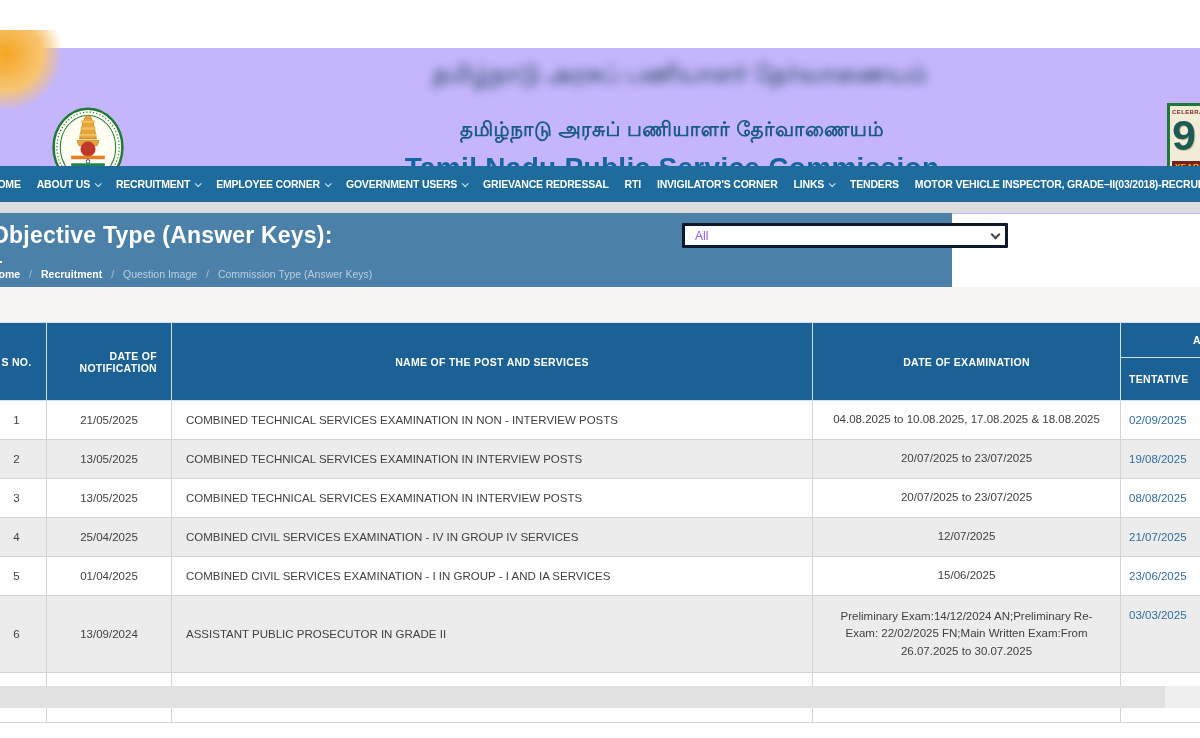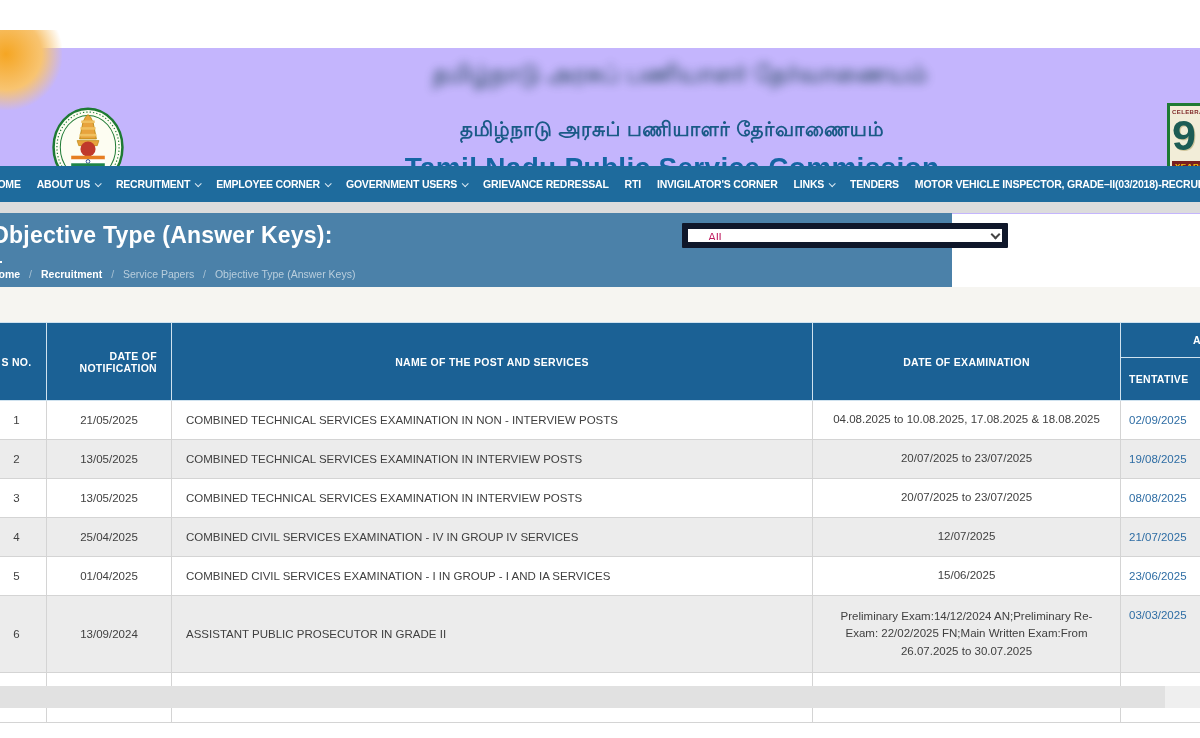--- a/index.html
+++ b/index.html
@@ -40,22 +40,22 @@
     transform:rotate(45deg) translateY(-1px); display:inline-block; margin-left:5px; }
 
   .gap-band { position:absolute; top:202px; left:0; width:1200px; height:11px; background:#dcdcdc; }
 
   
   .title-band { position:absolute; top:213px; left:0; width:952px; height:74px; background:#4b81a9; }
   .page-title { position:absolute; top:9px; left:-9px; color:#fff; font-size:23px; font-weight:bold;
     white-space:nowrap; letter-spacing:.2px; }
   .title-dash { position:absolute; top:38px; left:-3px; color:#fff; font-size:17px; font-weight:bold; }
   .select-wrap { position:absolute; top:10px; left:682px; width:326px; height:25px; }
-  .select-wrap select { width:100%; height:100%; font-size:12px; color:#be185d; padding:2px 20px;
-    border:6px solid #0f172a; background:#fff; border-radius:1px; appearance:none; -webkit-appearance:none;
+  .select-wrap select { width:100%; height:100%; font-size:12px; color:#8b5cf6; padding:2px 10px;
+    border:3px solid #0f172a; background:#fff; border-radius:1px; appearance:none; -webkit-appearance:none;
     font-family:"Liberation Sans", sans-serif; }
   .select-chev { position:absolute; right:9px; top:8px; width:7px; height:7px; pointer-events:none;
     border-right:2px solid #444; border-bottom:2px solid #444; transform:rotate(45deg); }
   .breadcrumb { position:absolute; top:55px; left:-9px; font-size:10.5px; white-space:nowrap; }
   .bc-link { color:#ffffff; font-weight:bold; cursor:pointer; }
   .bc-muted { color:#b9cedd; }
   .bc-sep { color:#a7c0d2; margin:0 6px; }
   .notch { position:absolute; top:74px; left:666px; width:0; height:0;
     border-left:11px solid transparent; border-right:11px solid transparent; border-top:9px solid #4b81a9; }
 
@@ -191,23 +191,23 @@
         <option>All</option>
       </select>
       <span class="select-chev"></span>
     </div>
 
     <div class="breadcrumb">
       <span class="bc-link">Home</span>
       <span class="bc-sep">/</span>
       <span class="bc-link">Recruitment</span>
       <span class="bc-sep">/</span>
-      <span class="bc-muted">Service Papers</span>
+      <span class="bc-muted">Question Image</span>
       <span class="bc-sep">/</span>
-      <span class="bc-muted">Objective Type (Answer Keys)</span>
+      <span class="bc-muted">Commission Type (Answer Keys)</span>
     </div>
     <div class="notch"></div>
   </div>
 
   <div class="pre-table-band"></div>
 
   <div class="table-wrap">
     <table>
       <colgroup>
           <col class="c1">

